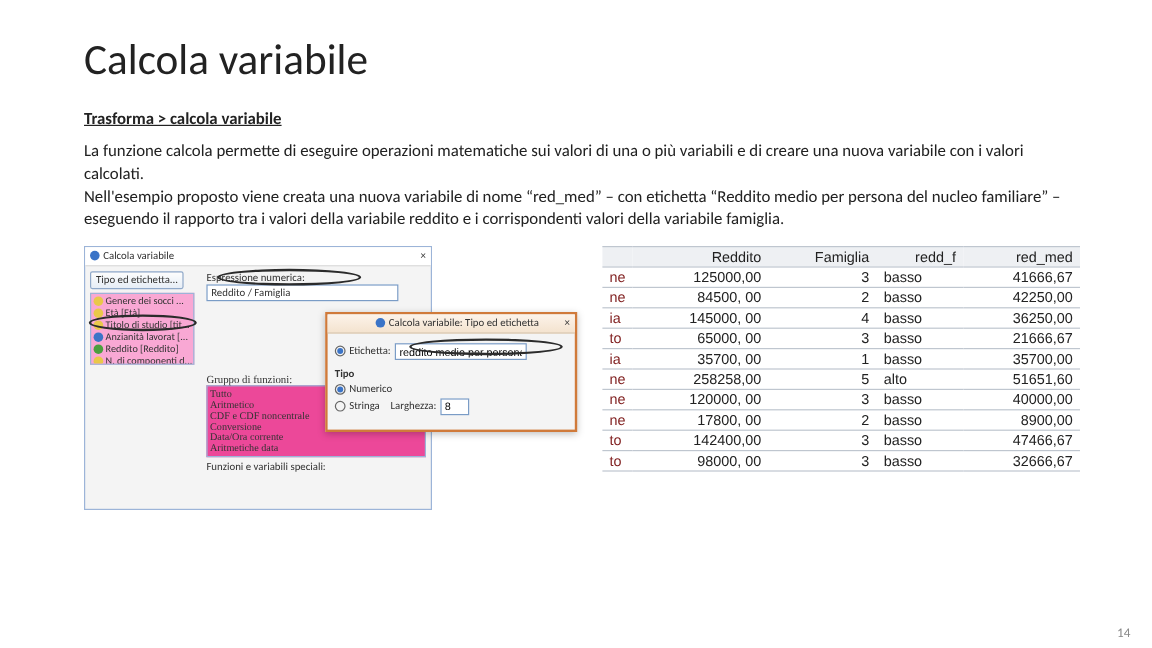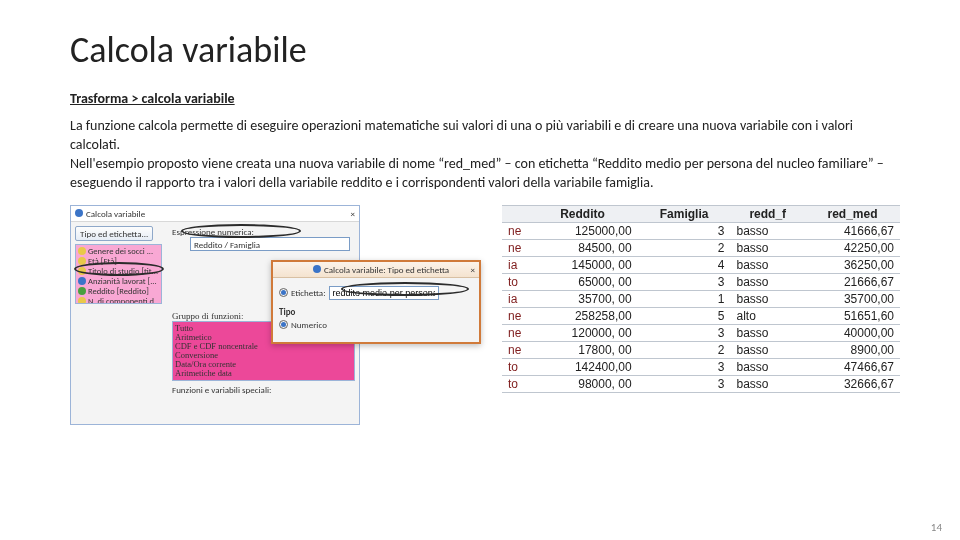--- a/index.html
+++ b/index.html
@@ -79,21 +79,21 @@
   .fld-input {
     border: 1px solid #7a9cc6;
     background: #fff;
     padding: 1px 3px;
     height: 14px;
     line-height: 12px;
     font-size: 9px;
     white-space: nowrap;
     overflow: hidden;
   }
-  .wide { width: 160px; margin-left: 18px; }
+  .wide { width: 160px; }
   .narrow { width: 82px; }
   .btn-small {
     border: 1px solid #8fa8c9;
     background: linear-gradient(#fdfdfd,#e6edf6);
     padding: 1px 4px;
     font-size: 9px;
     border-radius: 2px;
     display: inline-block;
   }
   .varlist {
@@ -201,22 +201,22 @@
   }
   table.data th, table.data td {
     border-bottom: 1px solid #bfc6cf;
     padding: 1px 6px;
     text-align: right;
     white-space: nowrap;
     color: #222;
   }
   table.data th {
     background: #eef0f3;
-    font-weight: 700;
-    text-align: center;
+    font-weight: 400;
+    text-align: right;
     border-top: 1px solid #bfc6cf;
   }
   table.data td.left-cut {
     color: #7f1d1d;
     text-align: left;
   }
   table.data td.cat { text-align: left; }
 
   .page-num {
     position: absolute;
@@ -314,20 +314,26 @@
               <span>Etichetta:</span>
               <input type="text" style="width: 110px;" value="reddito medio per persona">
             </div>
           </div>
           <div class="row">
             <div style="font-weight:bold;">Tipo</div>
             <div class="radio">
                 <span class="dot on"></span>
               <span>Numerico</span>
             </div>
+            <div class="radio">
+                <span class="dot"></span>
+              <span>Stringa</span>
+              <span style="margin-left:6px">Larghezza:</span>
+              <input type="text" style="width: 24px;" value="8">
+            </div>
           </div>
         </div>
         <span class="ellipse" style="left:68px; top:20px; width:128px; height:14px;"></span>
       </div>
     </div>
 
     <div style="width:130px; flex-shrink:0;"></div>
 
     <div class="data-table-wrap">
       <table class="data">

